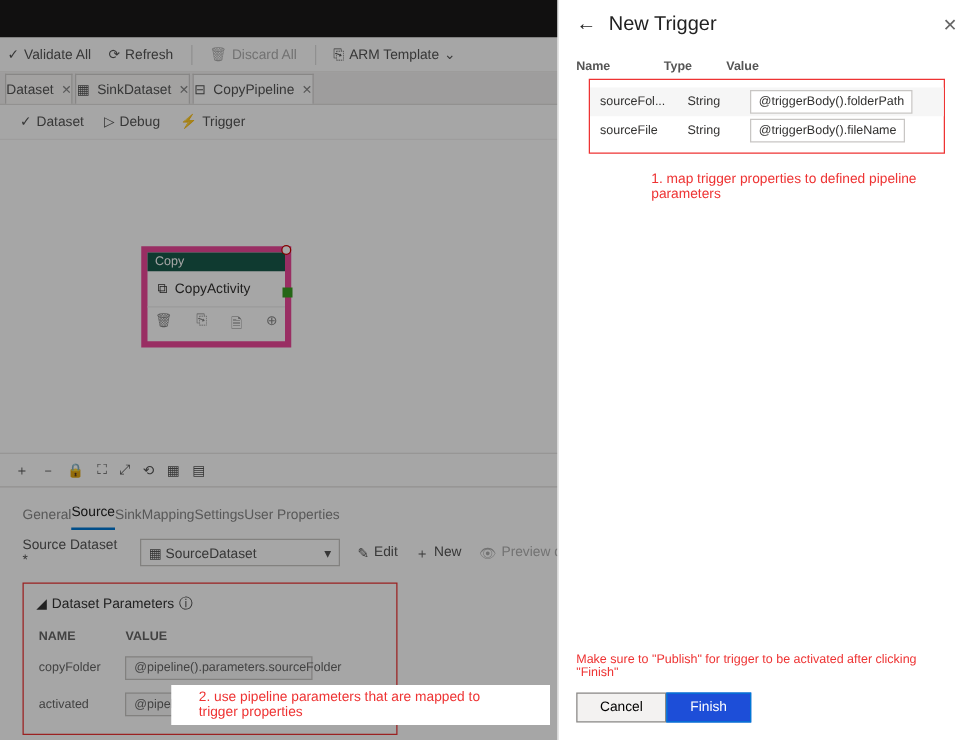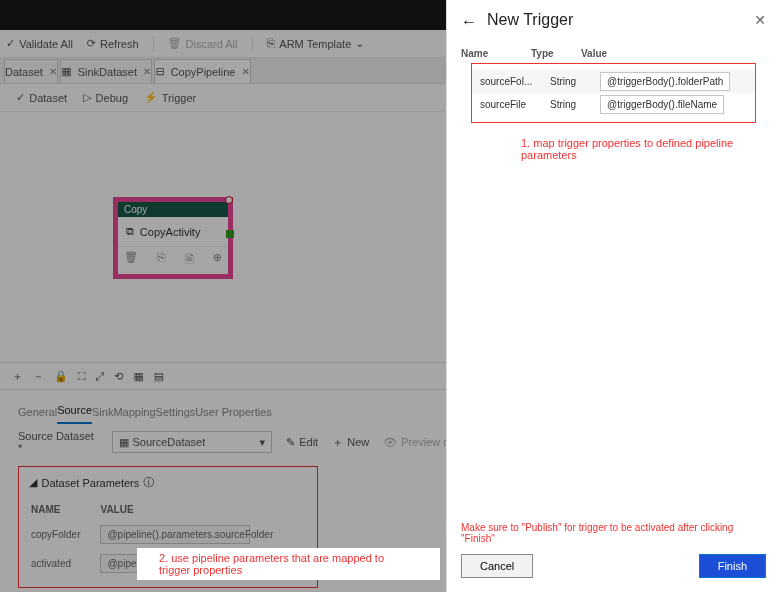--- a/index.html
+++ b/index.html
@@ -73,21 +73,21 @@
 .paramtbl .c1{width:70px}
 .paramtbl .c2{width:50px}
 .paramtbl .c3{flex:1}
 .redbox{border:1px solid #e33;padding:6px 8px;margin:0 10px}
 .prow{display:flex;align-items:center;padding:6px 0}
 .prow .inp{border:1px solid #c8c6c4;padding:3px 6px;width:130px;font-size:10px;background:#fff}
 .prow.alt{background:#f6f6f6;margin:0 -8px;padding:6px 8px}
 .anno1{color:#e33;font-size:11px;padding:10px 14px 0;text-align:left;margin-left:60px}
 .pfooter{margin-top:auto;padding:10px 14px 14px}
 .pubnote{color:#e33;font-size:10px;margin-bottom:10px}
-.btns{display:flex;justify-content:space-between}
+.btns{display:flex;justify-content:flex-start}
 .btn{padding:5px 18px;font-size:11px;border:1px solid #8a8886;background:#f3f2f1;cursor:pointer}
 .btn.primary{background:#1d4ed8;color:#fff;border-color:#0078d4}
 
 svg{display:block}
 </style>
 </head>
 <body>
 
 <div class="app">
  <div class="bg">

